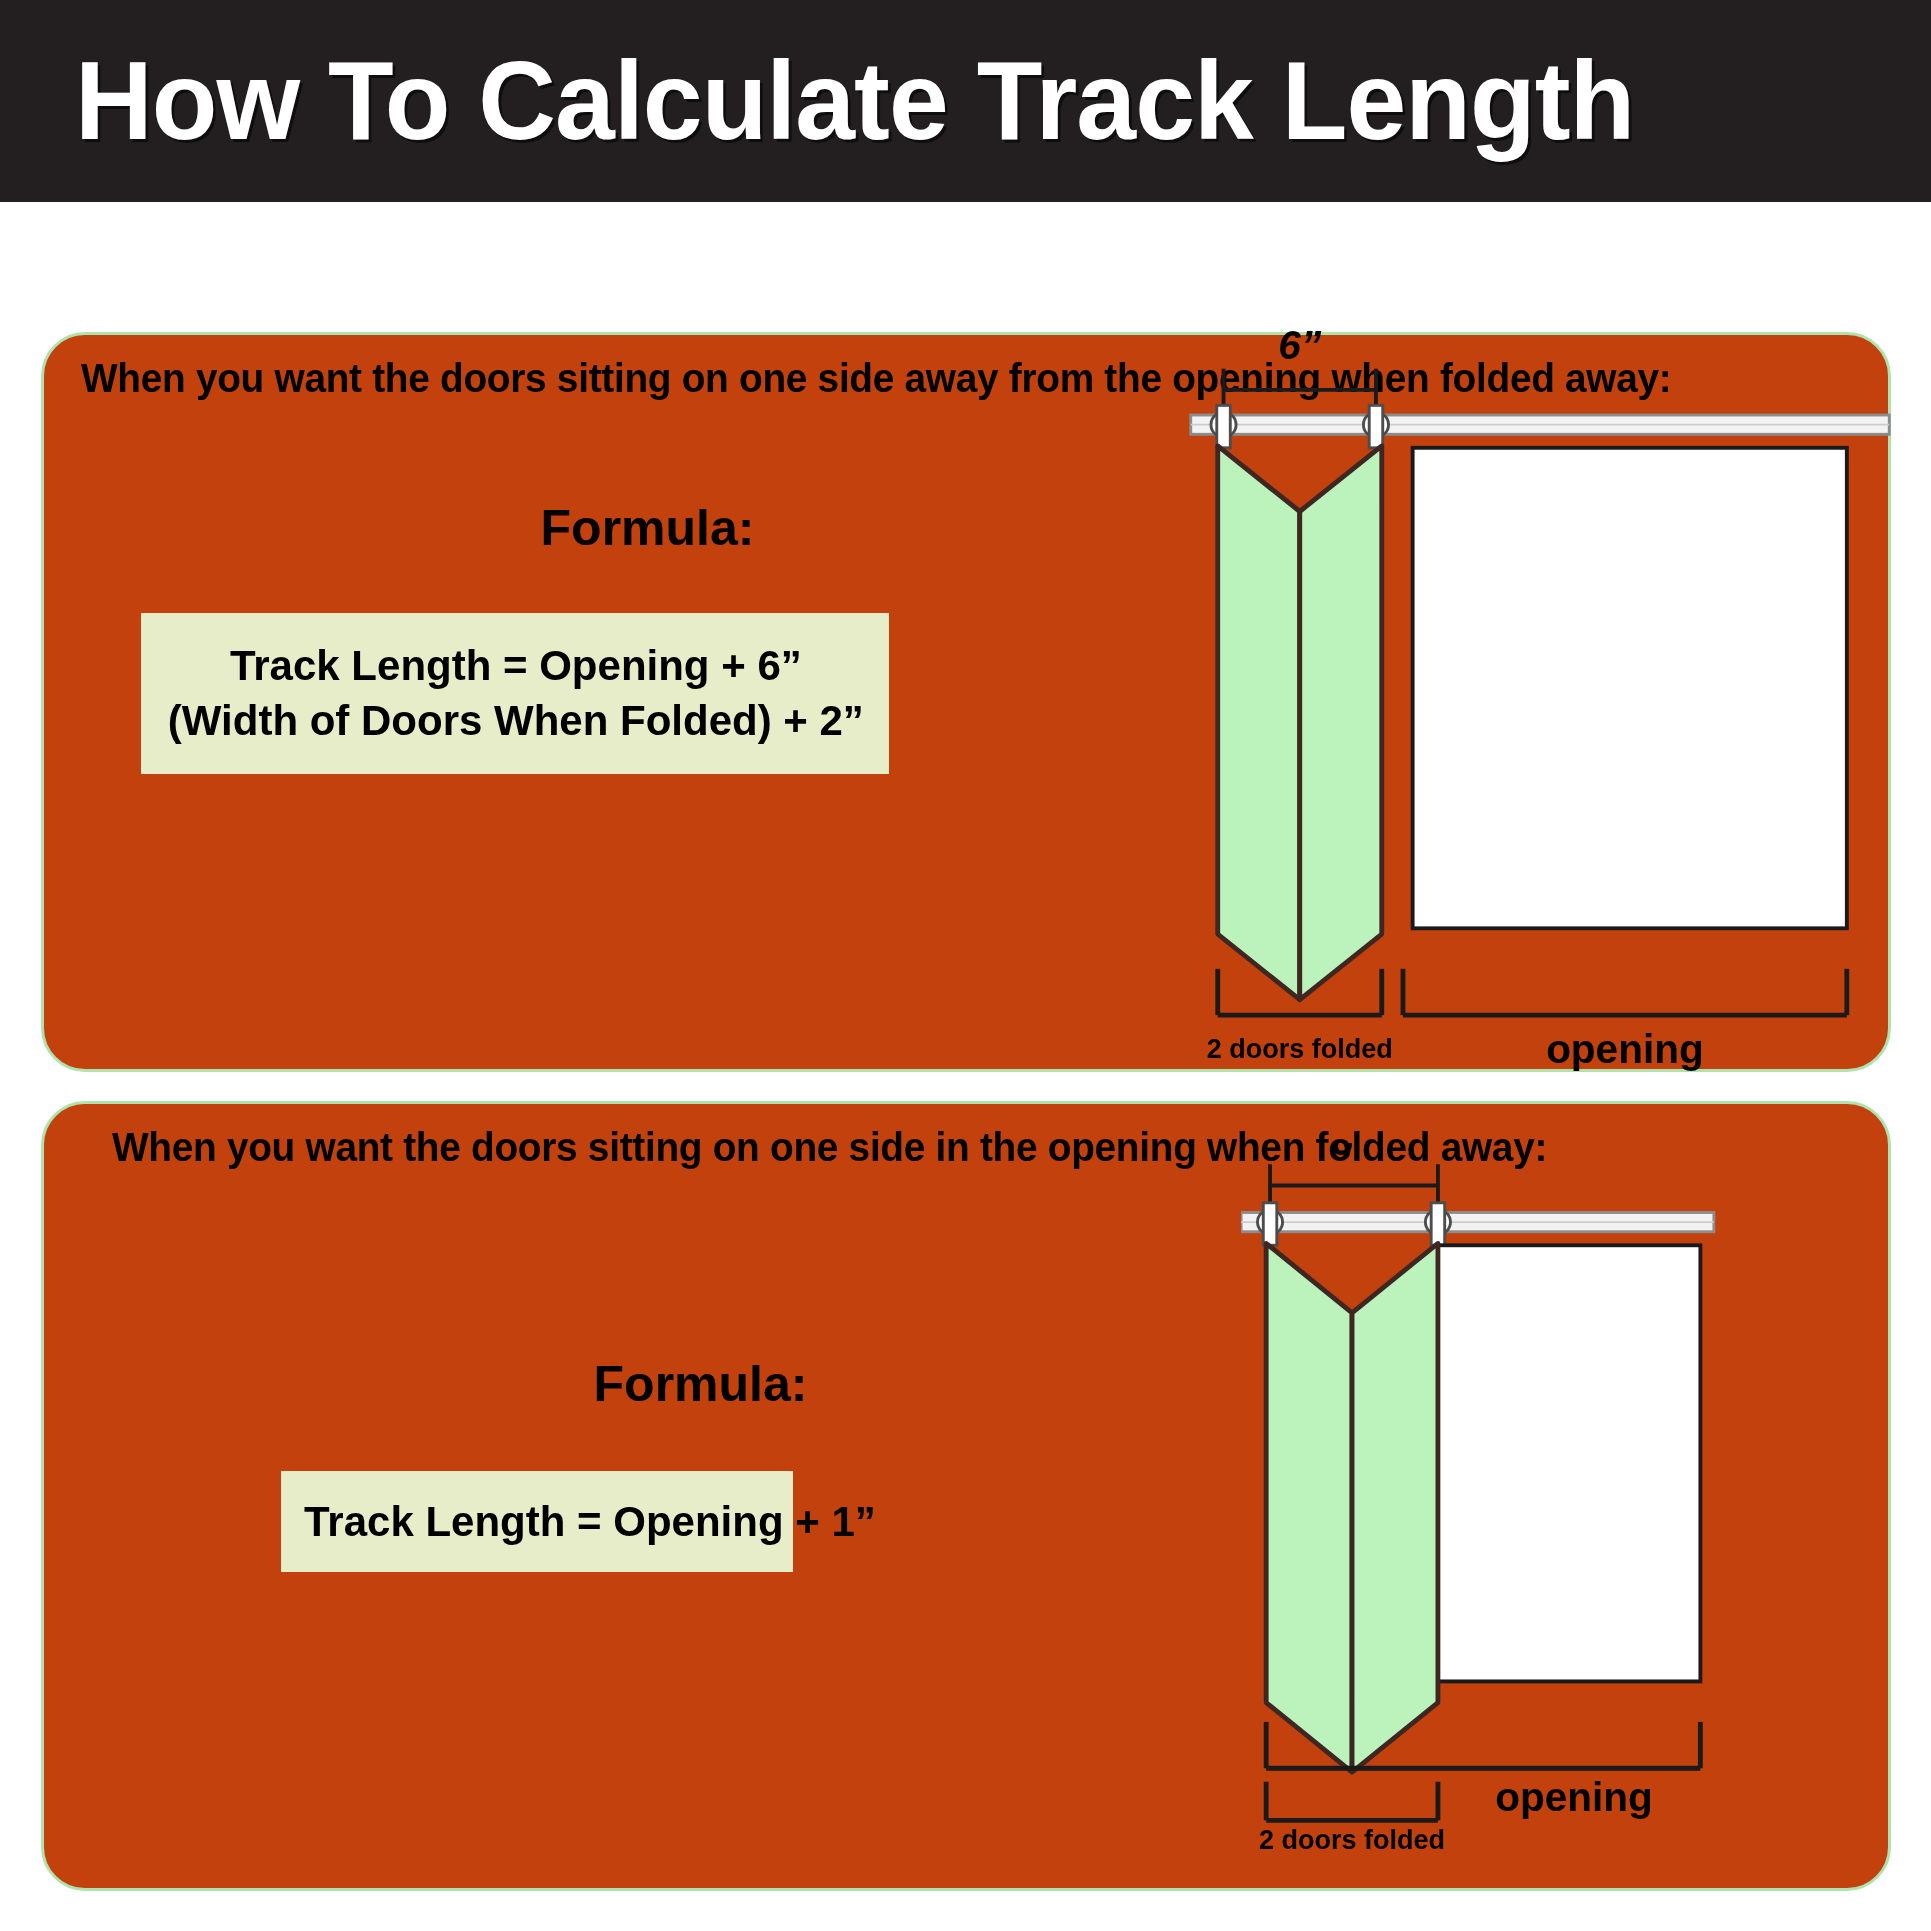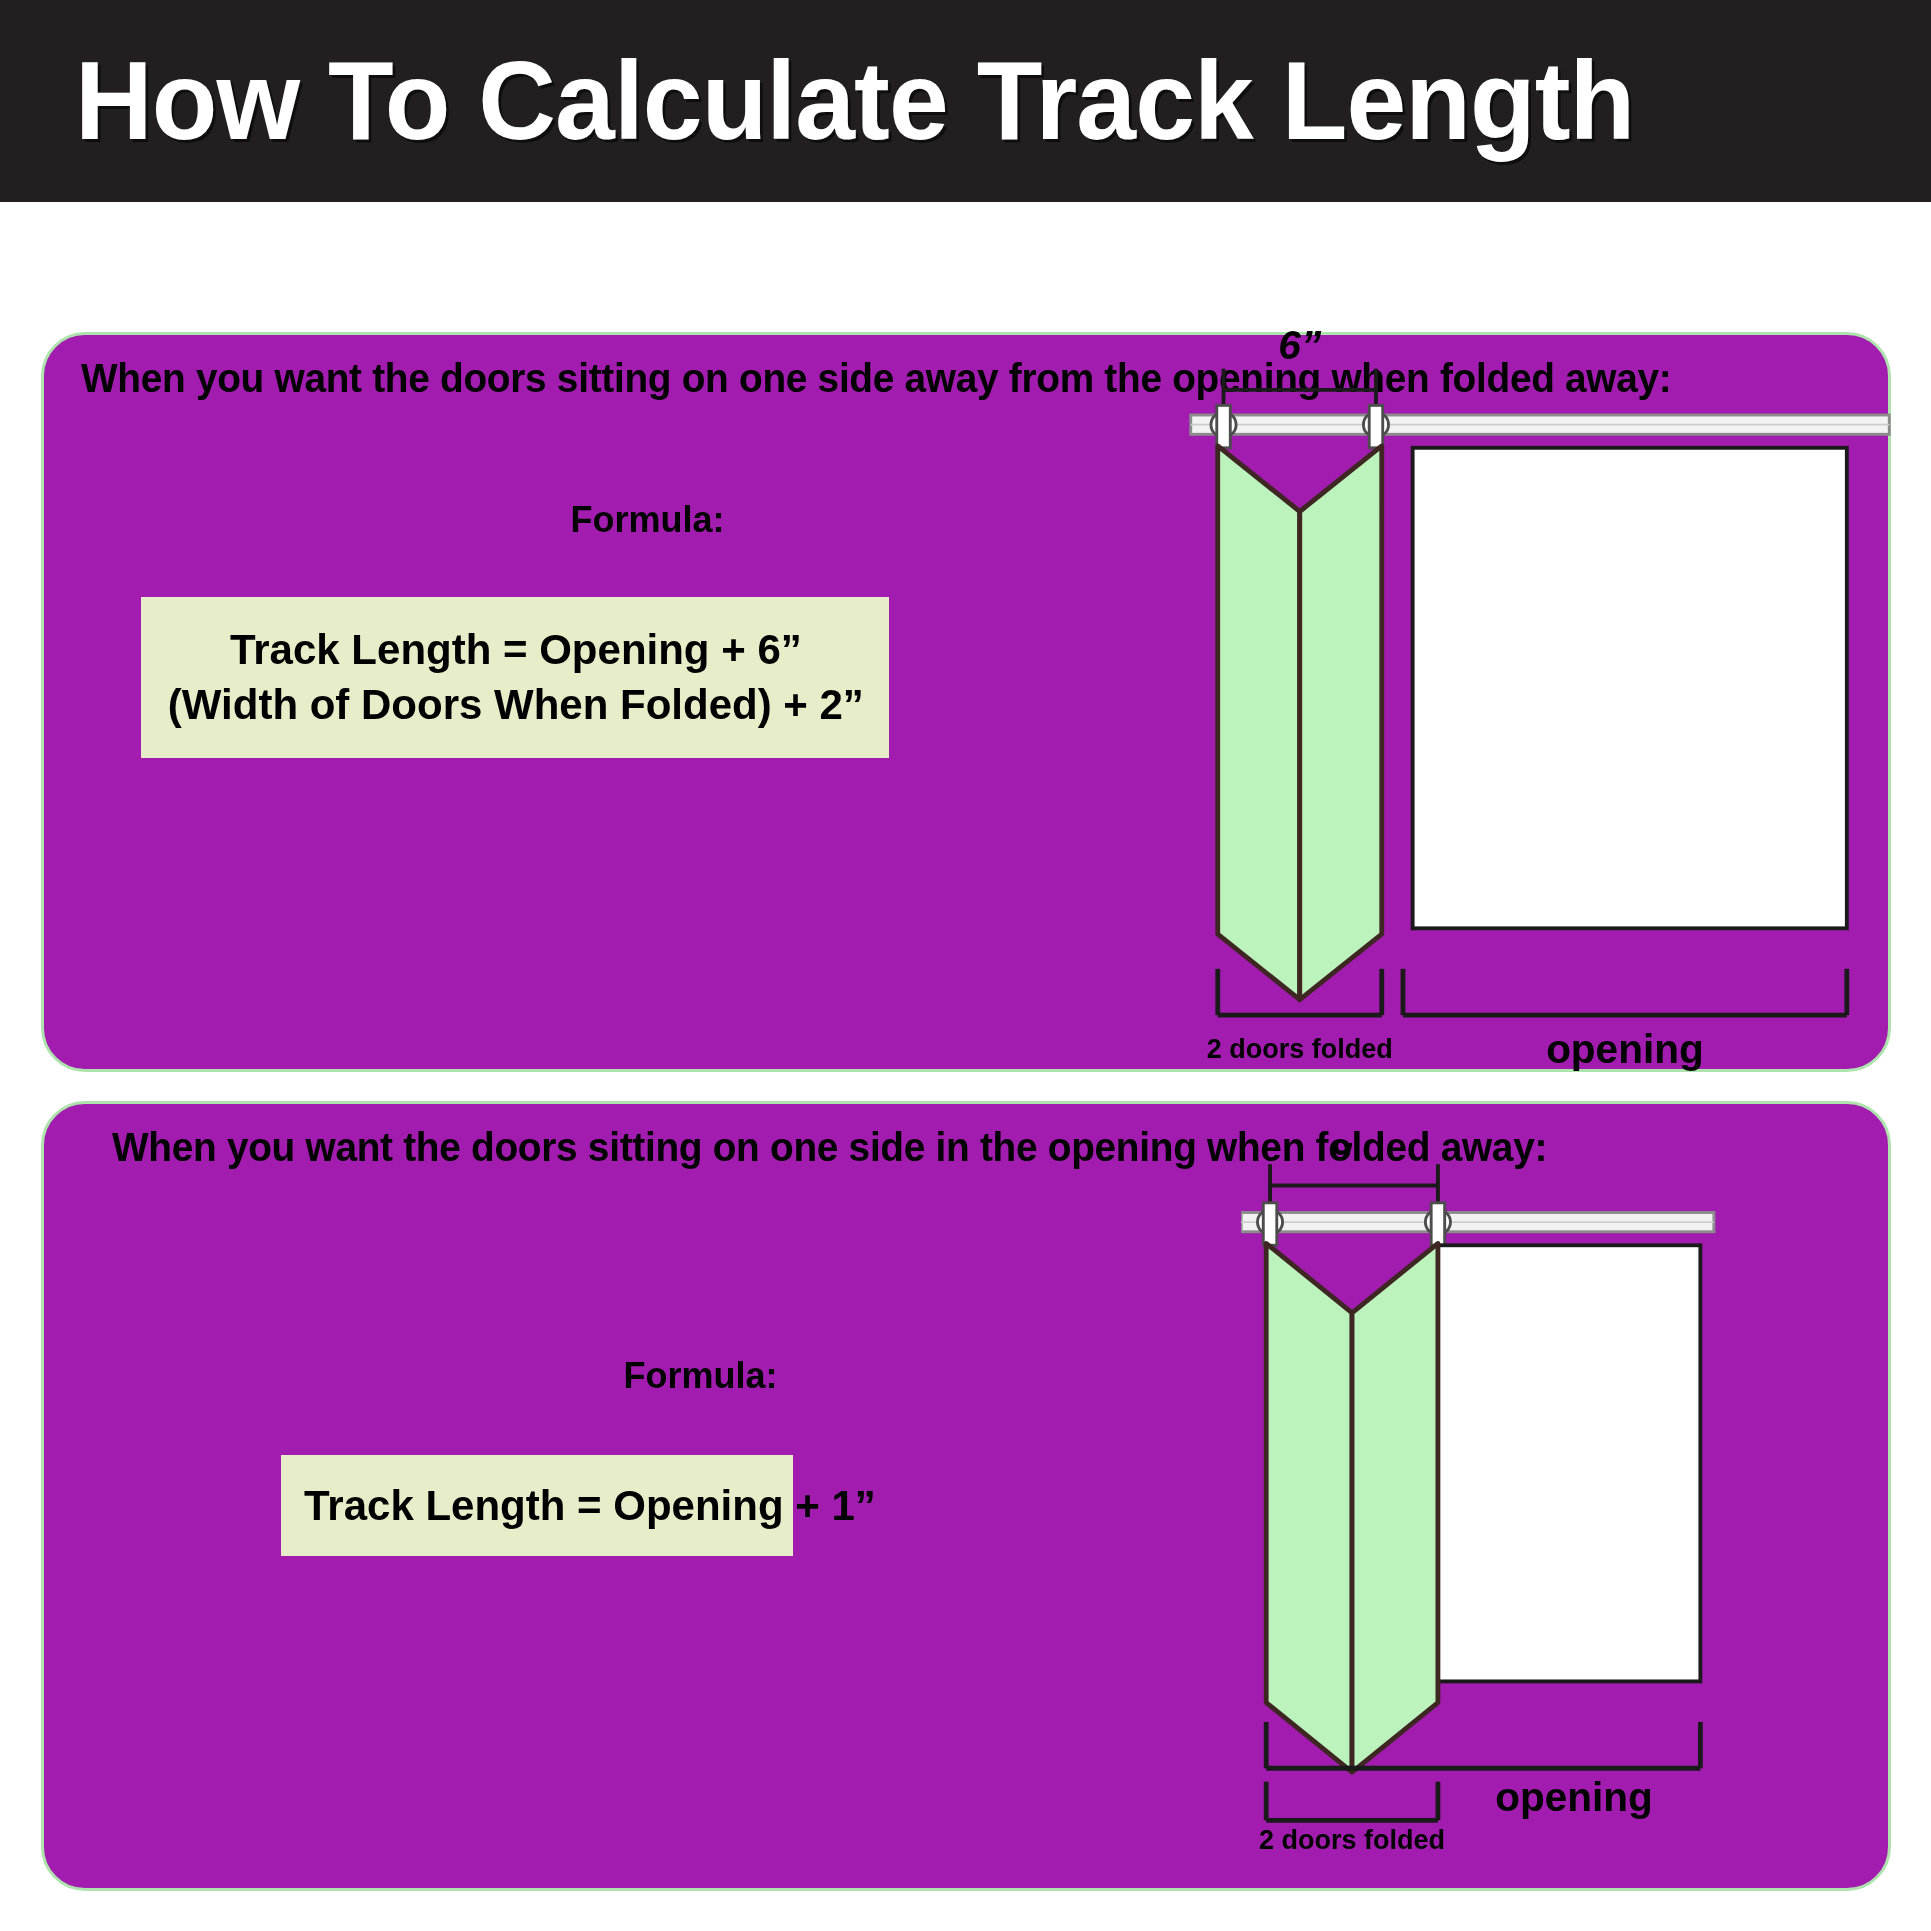--- a/index.html
+++ b/index.html
@@ -42,21 +42,21 @@
     white-space: nowrap;
     text-shadow: 2.9px 2.9px 0 rgba(0,0,0,0.55);
   }
 
   
   .panel {
     position: absolute;
     box-sizing: border-box;
     border: 3.9px solid #aee3ae;
     border-radius: 44px;
-    background: #a21caf;
+    background: #c2410c;
   }
   #panel-1 {
     left: 41px;
     top: 332px;
     width: 1850px;
     height: 740px;
   }
   #panel-2 {
     left: 41px;
     top: 1101px;
@@ -81,21 +81,21 @@
   
   .formula-block {
     position: absolute;
   }
   #panel-1 .formula-block { left: 0px; top: 164px; width: 1120px; }
   #panel-2 .formula-block { left: 0px; top: 251px; width: 1120px; }
 
   .formula-label {
     text-align: center;
     font-weight: 700;
-    font-size: 36px;
+    font-size: 50px;
     color: #000000;
   }
   #panel-1 .formula-label { margin-left: 87px; }
   #panel-2 .formula-label { margin-left: 193px; }
 
   .formula-box {
     background: #e6edc8;
     font-weight: 700;
     font-size: 42px;
     color: #000000;

